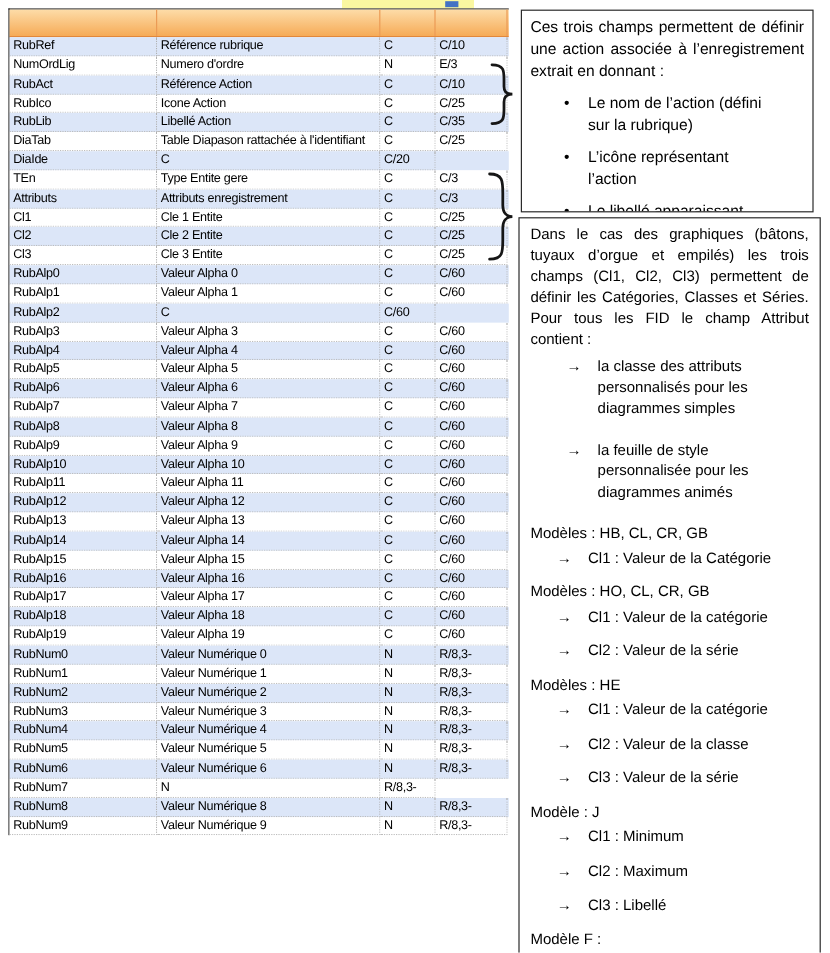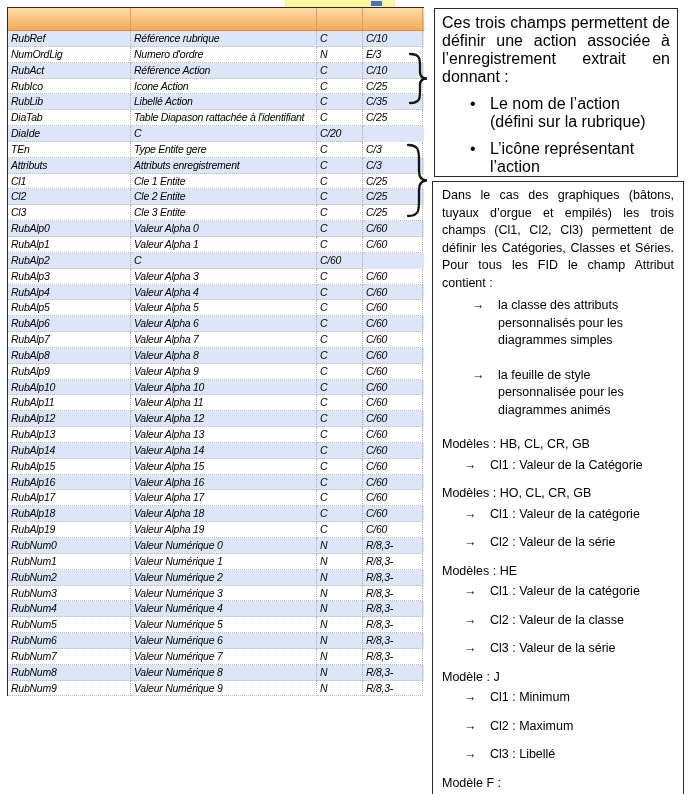--- a/index.html
+++ b/index.html
@@ -19,33 +19,33 @@
   .dtable{position:absolute;left:7px;top:7px;width:416px;border-left:1px solid var(--frame);
           border-top:1px solid var(--frame);box-sizing:content-box;}
   .thead{display:flex;height:22px;background:linear-gradient(var(--header-top),var(--header-bottom));
          border-bottom:1px solid var(--header-border);}
   .th{box-sizing:border-box;height:100%;display:flex;align-items:center;justify-content:center;
       font-size:11px;border-right:1px solid var(--header-sep);}
   .th:nth-child(1),.td:nth-child(1){width:123px;}
   .th:nth-child(2),.td:nth-child(2){width:186px;}
   .th:nth-child(3),.td:nth-child(3){width:46px;}
   .th:nth-child(4),.td:nth-child(4){width:60px;}
-  .trow{display:flex;height:15.857px;background:#fff;font-style:italic;}
+  .trow{display:flex;height:15.857px;background:#fff;}
   .trow:nth-child(odd){background:var(--row-alt);}
   .td{box-sizing:border-box;height:100%;font-size:10.5px;letter-spacing:-0.25px;line-height:15.5px;
       padding-left:3px;white-space:nowrap;overflow:hidden;
       border-right:1px dotted var(--dot);border-bottom:1px dotted #BDBDBD;}
 
   
   .brace{position:absolute;}
   .brace path{fill:none;stroke:#161616;stroke-width:2.3;stroke-linecap:round;}
 
   
   .note{position:absolute;box-sizing:border-box;border:1px solid var(--frame);background:#fff;overflow:hidden;}
-  .note1{left:434px;top:8px;width:244px;height:169px;padding:5px 7px;font-size:16px;line-height:18px;}
+  .note1{left:434px;top:8px;width:244px;height:169px;padding:5px 7px;font-size:13px;line-height:18px;}
   .note2{left:432px;top:181px;width:252px;height:740px;padding:5px 9px;font-size:12.5px;line-height:17.5px;}
   .just{text-align:justify;margin:0;}
   .note2 .just{margin-bottom:5px;}
 
   .bullet-item{display:flex;margin-top:9px;}
   .bdot{flex:none;width:20px;margin-left:28px;text-align:left;}
   .btext{flex:1;padding-right:24px;}
 
   .arrow-item{display:flex;}
   .arr{flex:none;width:26px;margin-left:30px;}
@@ -301,21 +301,20 @@
         <div class="td">R/8,3-</div>
       </div>
         <div class="trow">
         <div class="td">RubNum6</div>
         <div class="td">Valeur Numérique 6</div>
         <div class="td">N</div>
         <div class="td">R/8,3-</div>
       </div>
         <div class="trow">
         <div class="td">RubNum7</div>
-        <div class="td">Valeur Numérique 7</div>
         <div class="td">N</div>
         <div class="td">R/8,3-</div>
       </div>
         <div class="trow">
         <div class="td">RubNum8</div>
         <div class="td">Valeur Numérique 8</div>
         <div class="td">N</div>
         <div class="td">R/8,3-</div>
       </div>
         <div class="trow">

